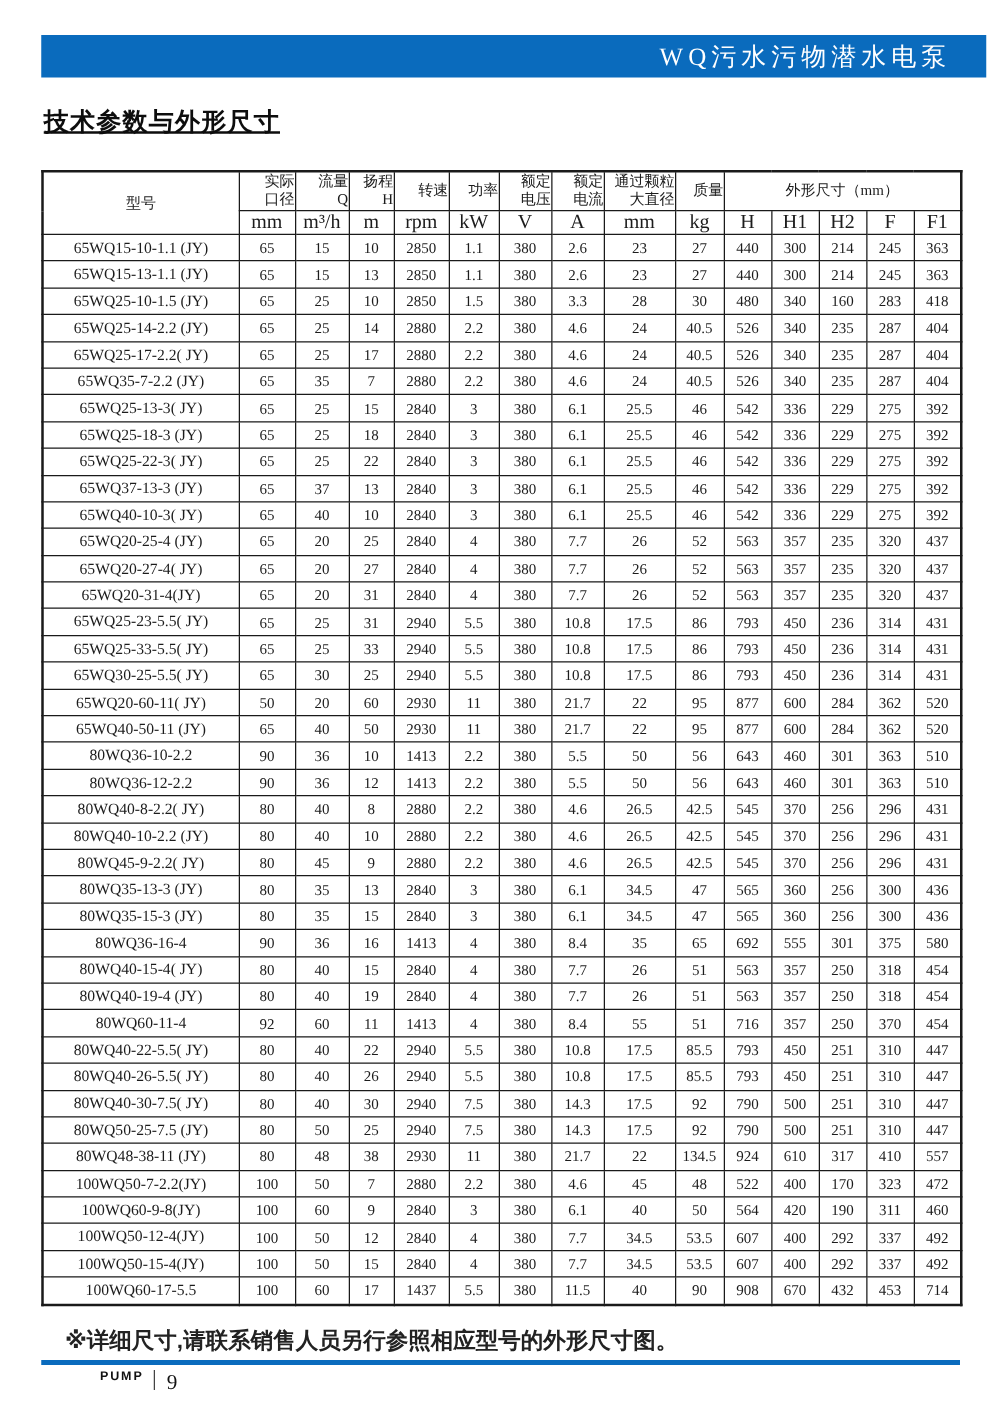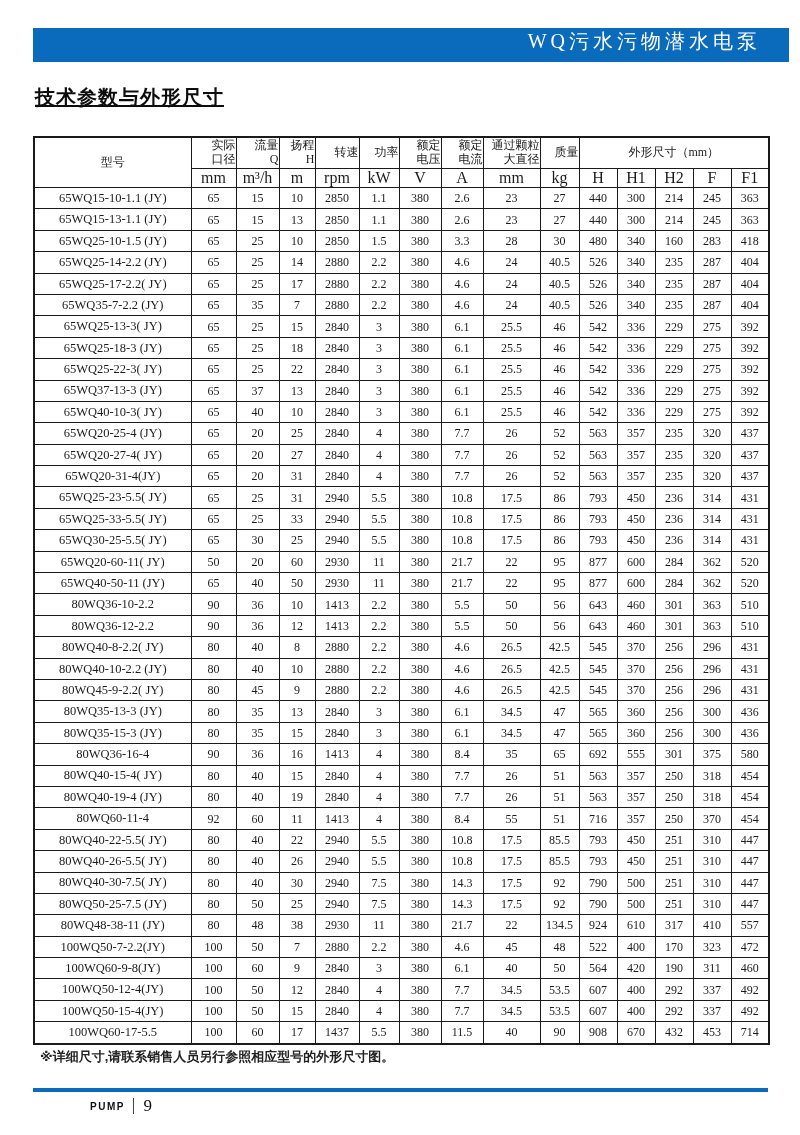--- a/index.html
+++ b/index.html
@@ -4,21 +4,21 @@
 <style>
   html,body{margin:0;padding:0;}
   body{
     width:800px;height:1135px;position:relative;background:#ffffff;
     font-family:"Liberation Serif","DejeVu Serif",serif;
     color:#1c1c1c;
   }
   .banner{
     position:absolute;left:33px;top:28px;width:756px;height:34px;
     background:#0a6bbd;color:#ffffff;
-    display:flex;justify-content:flex-end;
+    display:flex;align-items:center;justify-content:flex-end;
     padding-right:28px;box-sizing:border-box;
     font-size:20px;letter-spacing:4px;
     font-family:"Liberation Serif","DejaVu Serif",serif;
   }
   .page-title{
     position:absolute;left:35px;top:84px;margin:0;
     font-family:"Liberation Sans","DejaVu Sans",sans-serif;
     font-weight:bold;font-size:20px;color:#0d0d0d;letter-spacing:1px;text-decoration:underline;
   }
   table.spec{
@@ -29,31 +29,31 @@
   .spec th,.spec td{
     border:1px solid #1a1a1a;text-align:center;vertical-align:middle;
     padding:0;overflow:hidden;white-space:nowrap;
   }
   .spec thead tr.h1 th{height:30px;font-weight:normal;font-size:12px;line-height:1.15;}
   .spec thead tr.h2 th{height:17px;font-weight:normal;font-size:16px;}
   .spec thead th.pre{white-space:pre-line;text-align:right;}
   .spec tbody td{height:20.4px;font-size:12px;line-height:1;}
   .spec tbody td.model{font-size:12.5px;margin-left:28px;}
   .note{
-    position:absolute;left:36px;top:1044px;margin:4px;
+    position:absolute;left:36px;top:1044px;margin:16px;
     font-family:"Liberation Sans","DejaVu Sans",sans-serif;
-    font-weight:bold;font-size:13px;color:#222222;
+    font-weight:bold;font-size:18px;color:#222222;
   }
   .footer-line{
     position:absolute;left:33px;top:1088px;width:735px;height:4px;
     background:#0a6bbd;
   }
   .footer-meta{
-    position:absolute;left:90px;top:1096px;height:20px;
-    display:flex;align-items:center;
+    position:absolute;left:80px;top:1096px;height:20px;
+    display:flex;align-items:flex-start;
   }
   .brand{
     font-family:"Liberation Sans","DejaVu Sans",sans-serif;
     font-weight:bold;font-size:10px;letter-spacing:1.5px;color:#111111;
   }
   .vline{
     display:inline-block;width:1.5px;height:16px;background:#444444;
     margin:0 9px 0 8px;
   }
   .pageno{

